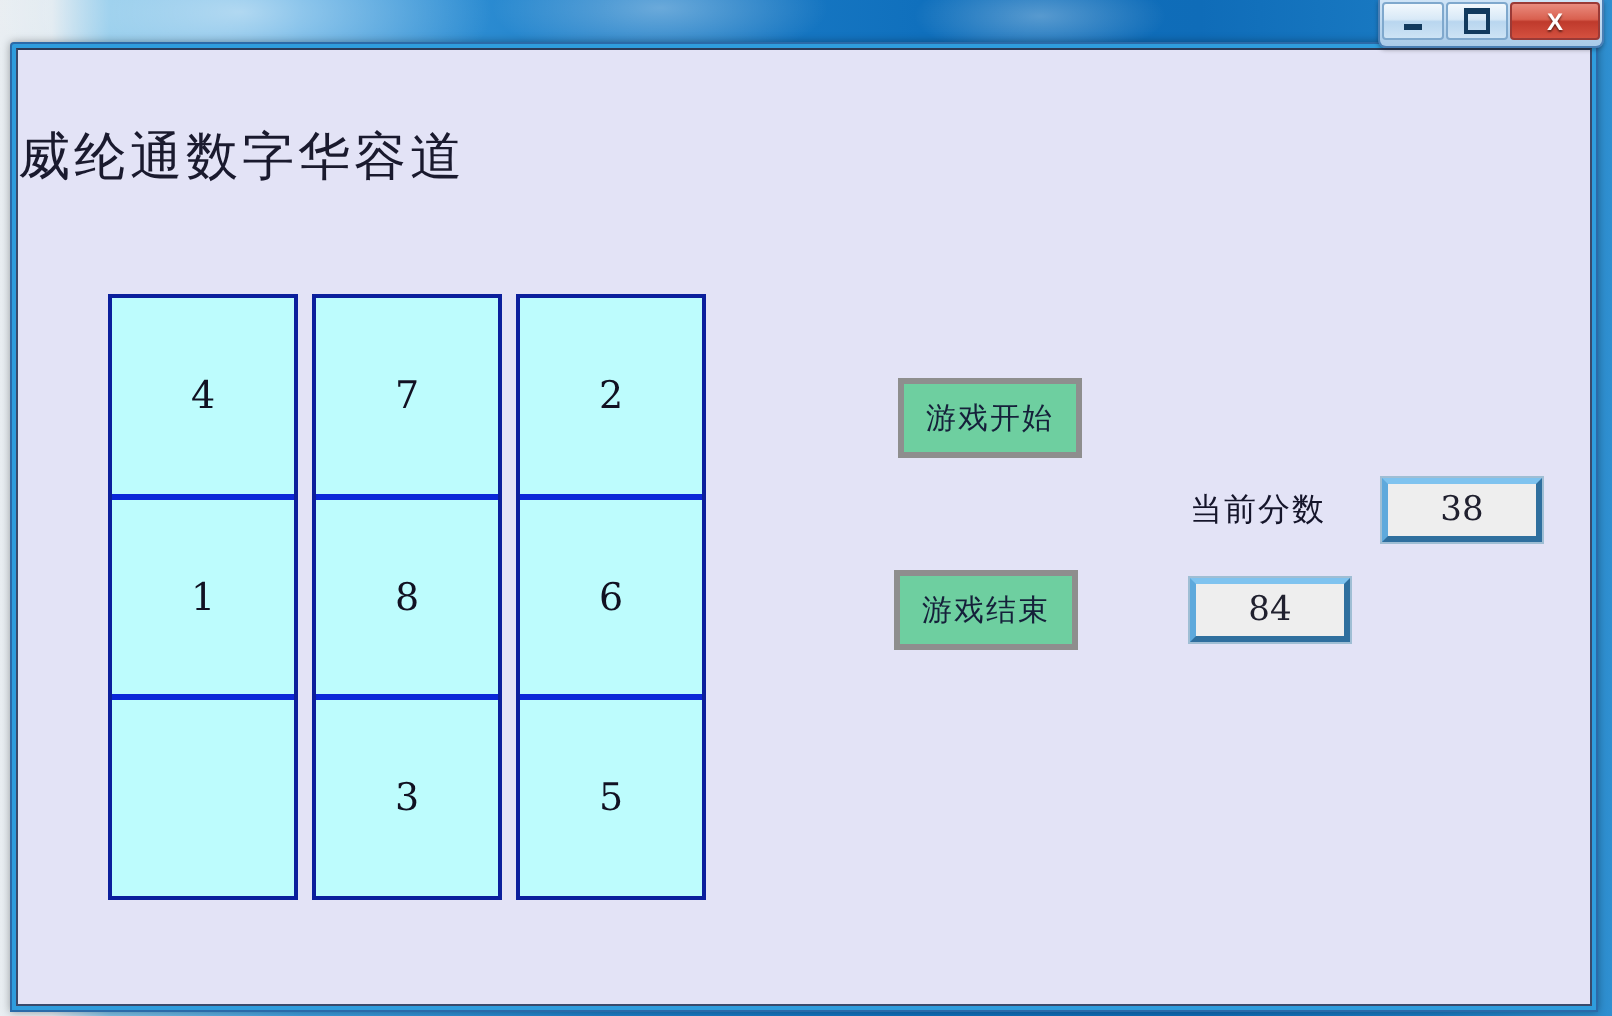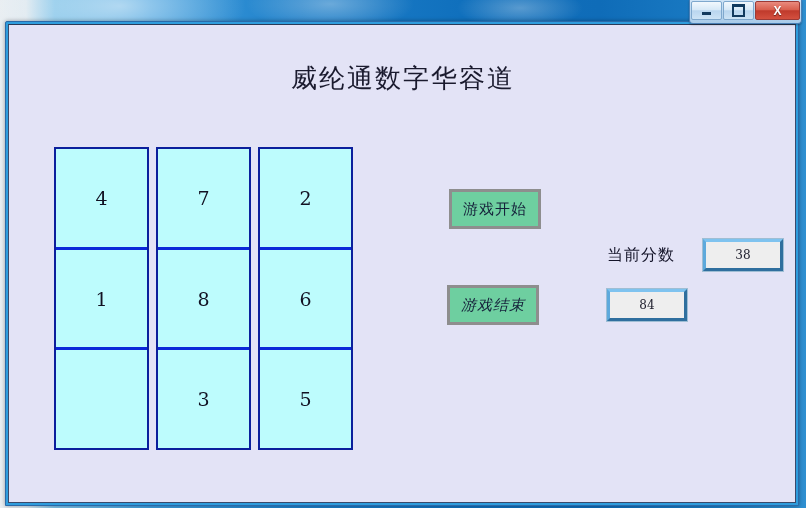--- a/index.html
+++ b/index.html
@@ -111,21 +111,21 @@
     border: 2px solid #123a5e;
     border-top-width: 3px;
   }
 
   
   #page-title {
     position: absolute;
     left: 0;
     top: 36px;
     width: 788px;
-    text-align: center;
+    text-align: left;
     font-size: 26px;
     color: #1a1a2e;
     letter-spacing: 2px;
     font-family: Liberation Serif, serif;
   }
 
   
   #puzzle-grid {
     position: absolute;
     left: 45px;
@@ -172,28 +172,27 @@
     color: #15203a;
     font-size: 15px;
     letter-spacing: 1px;
     display: flex;
     align-items: center;
     justify-content: center;
     font-family: "DejaVu Serif", serif;
     cursor: default;
   }
   #btn-start { left: 440px; top: 164px; }
-  #btn-end   { left: 438px; top: 260px; font-style: italic; }
+  #btn-end   { left: 438px; top: 260px; }
 
   
   .score-row {
     position: absolute;
     display: flex;
     align-items: center;
-    margin-left: 12px;
   }
   #score-current { left: 586px; top: 214px; }
   #score-best    { left: 586px; top: 264px; }
 
   .score-label {
     font-size: 16px;
     color: #15152a;
     letter-spacing: 1px;
     margin-right: 10px;
     width: 86px;
@@ -206,21 +205,21 @@
     box-sizing: border-box;
     background: #eeeeee;
     border-top: 3px solid #7fc3ef;
     border-left: 3px solid #5ea9dc;
     border-right: 3px solid #2f6f9e;
     border-bottom: 3px solid #2f6f9e;
     outline: 1px solid #9fbed4;
     display: flex;
     align-items: center;
     justify-content: center;
-    font-size: 12px;
+    font-size: 17px;
     color: #20202e;
     font-family: "DejaVu Serif", serif;
   }
 </style>
 </head>
 <body>
 
 <div id="desktop"></div>
 
 <div id="app-window">

